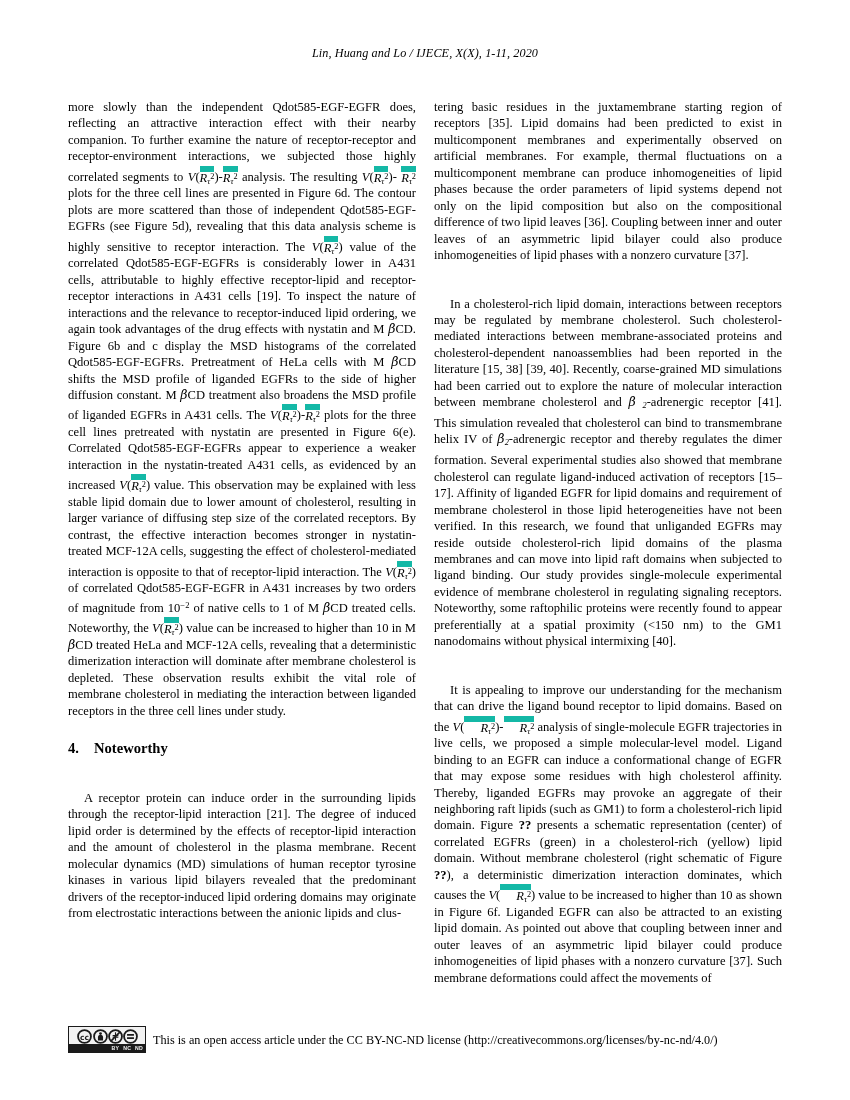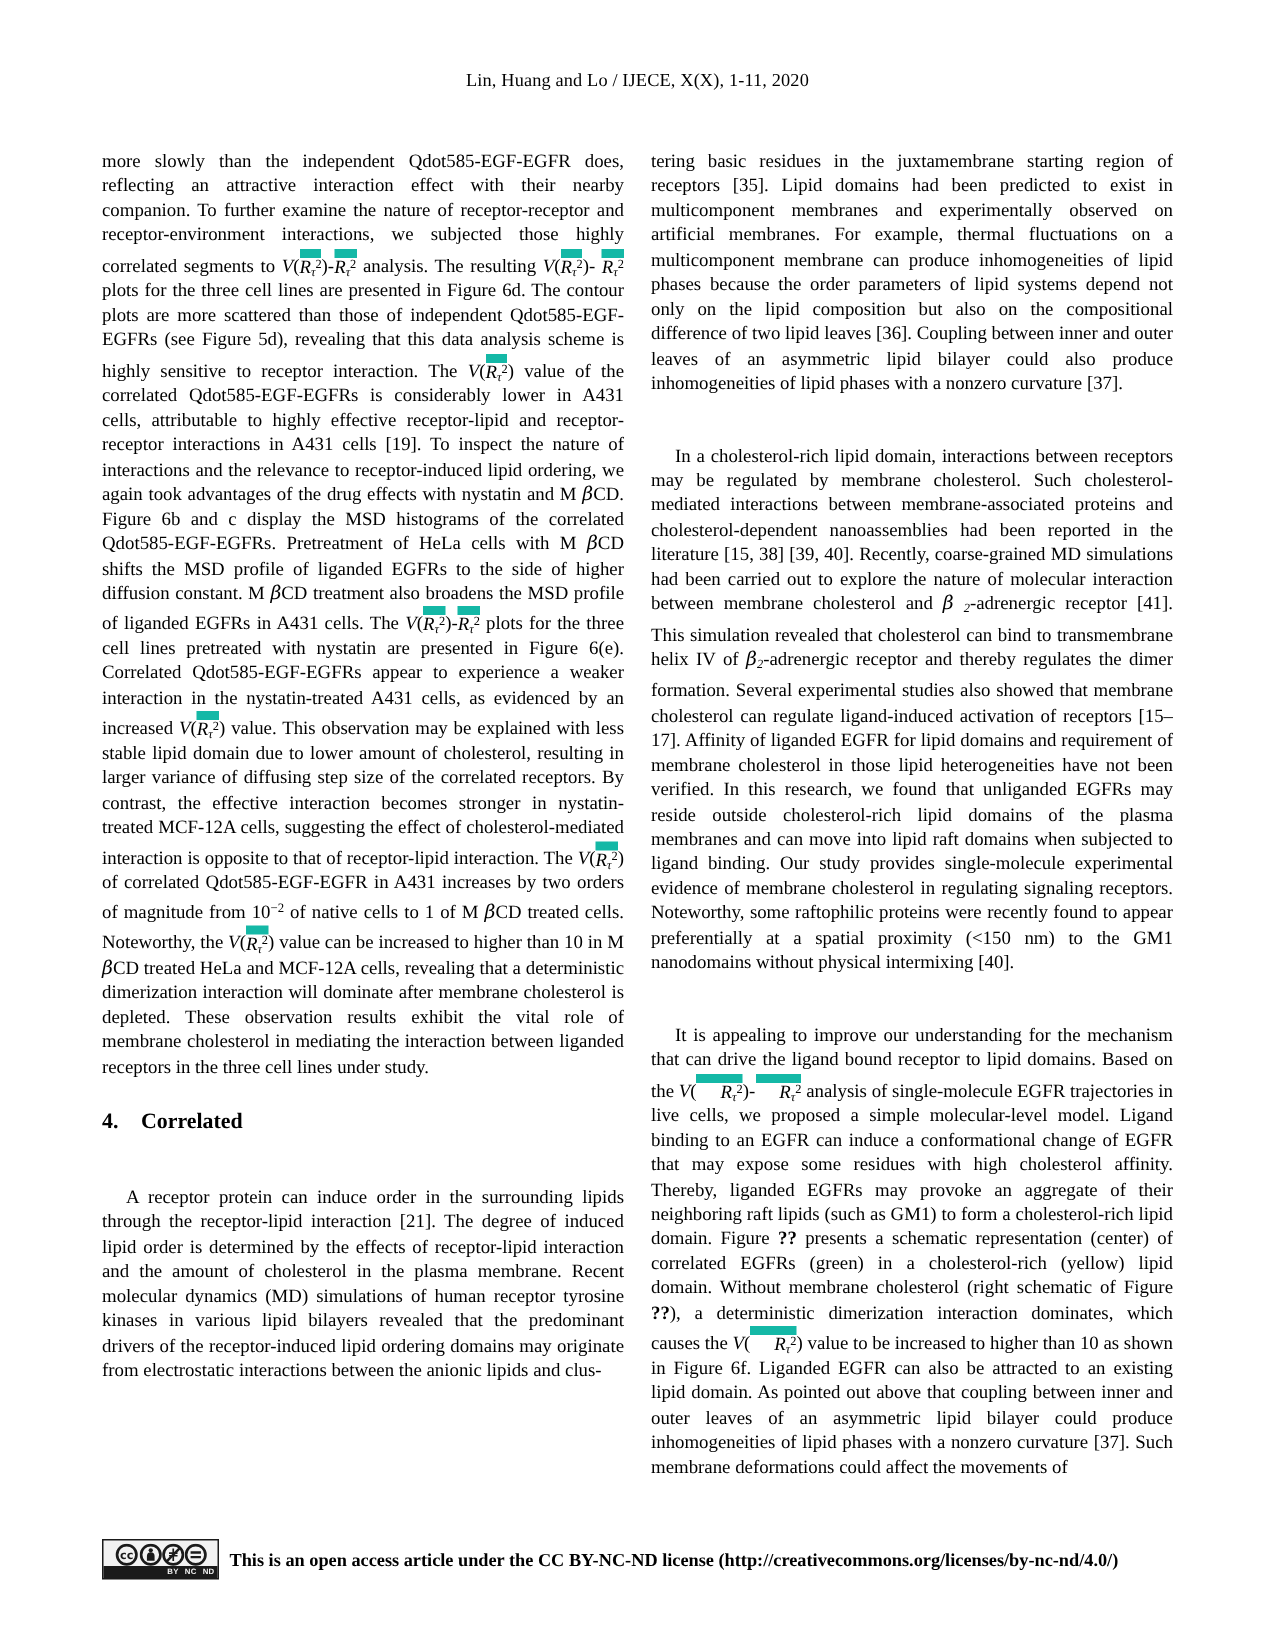--- a/index.html
+++ b/index.html
@@ -22,20 +22,21 @@
     height: 1100px;
   }
 
   
   .running-head {
     position: absolute;
     left: 68px;
     top: 46px;
     width: 714px;
     text-align: center;
+    font-style: italic;
     font-size: 12.2px;
     letter-spacing: 0.1px;
   }
 
   
   .columns {
     position: absolute;
     left: 68px;
     top: 99px;
     width: 714px;
@@ -153,37 +154,36 @@
     font-size: 5.2px;
     font-weight: bold;
     letter-spacing: 0.2px;
     line-height: 8px;
   }
   .cc-ic { display: block; }
   .footer-text {
     font-size: 12.2px;
     line-height: 16px;
     white-space: nowrap;
-    font-weight: bold;
   }
 </style>
 </head>
 <body>
 
 <div class="page">
 
   <div class="running-head">Lin, Huang and Lo / IJECE, X(X), 1-11, 2020</div>
 
   <div class="columns">
 
     <div class="col">
 
       <p><span>more slowly than the independent Qdot585-EGF-EGFR does, reflecting an attractive interaction effect with their nearby companion.  To further examine the nature of receptor-receptor and receptor-environment interactions, we subjected those highly correlated segments to </span><span class="math"><i>V</i><span class="up">(</span><span class="ovl"><i>R</i><span class="sub">τ</span><span class="sup">2</span></span><span class="up">)</span><span class="up">-</span><span class="ovl"><i>R</i><span class="sub">τ</span><span class="sup">2</span></span></span><span> analysis. The resulting </span><span class="math"><i>V</i><span class="up">(</span><span class="ovl"><i>R</i><span class="sub">τ</span><span class="sup">2</span></span><span class="up">)</span><span class="up">-</span> <span class="ovl"><i>R</i><span class="sub">τ</span><span class="sup">2</span></span></span><span> plots for the three cell lines are presented in Figure 6d.  The contour plots are more scattered than those of independent Qdot585-EGF-EGFRs (see Figure 5d), revealing that this data analysis scheme is highly sensitive to receptor interaction.  The </span><span class="math"><i>V</i><span class="up">(</span><span class="ovl"><i>R</i><span class="sub">τ</span><span class="sup">2</span></span><span class="up">)</span></span><span> value of the correlated Qdot585-EGF-EGFRs is considerably lower in A431 cells, attributable to highly effective receptor-lipid and receptor-receptor interactions in A431 cells [19].  To inspect the nature of interactions and the relevance to receptor-induced lipid ordering, we again took advantages of the drug effects with nystatin and M </span><span class="beta">β</span><span>CD. Figure 6b and c display the MSD histograms of the correlated Qdot585-EGF-EGFRs. Pretreatment of HeLa cells with M </span><span class="beta">β</span><span>CD shifts the MSD profile of liganded EGFRs to the side of higher diffusion constant.  M </span><span class="beta">β</span><span>CD treatment also broadens the MSD profile of liganded EGFRs in A431 cells.   The </span><span class="math"><i>V</i><span class="up">(</span><span class="ovl"><i>R</i><span class="sub">τ</span><span class="sup">2</span></span><span class="up">)</span><span class="up">-</span><span class="ovl"><i>R</i><span class="sub">τ</span><span class="sup">2</span></span></span><span> plots for the three cell lines pretreated with nystatin are presented in Figure 6(e).  Correlated Qdot585-EGF-EGFRs appear to experience a weaker interaction in the nystatin-treated A431 cells, as evidenced by an increased </span><span class="math"><i>V</i><span class="up">(</span><span class="ovl"><i>R</i><span class="sub">τ</span><span class="sup">2</span></span><span class="up">)</span></span><span> value.  This observation may be explained with less stable lipid domain due to lower amount of cholesterol, resulting in larger variance of diffusing step size of the correlated receptors.   By contrast, the effective interaction becomes stronger in nystatin-treated MCF-12A cells, suggesting the effect of cholesterol-mediated interaction is opposite to that of receptor-lipid interaction. The </span><span class="math"><i>V</i><span class="up">(</span><span class="ovl"><i>R</i><span class="sub">τ</span><span class="sup">2</span></span><span class="up">)</span></span><span> of correlated Qdot585-EGF-EGFR in A431 increases by two orders of magnitude from 10</span><span class="expsup">−2</span><span> of native cells to 1 of M </span><span class="beta">β</span><span>CD treated cells. Noteworthy, the </span><span class="math"><i>V</i><span class="up">(</span><span class="ovl"><i>R</i><span class="sub">τ</span><span class="sup">2</span></span><span class="up">)</span></span><span> value can be increased to higher than 10 in M </span><span class="beta">β</span><span>CD treated HeLa and MCF-12A cells, revealing that a deterministic dimerization interaction will dominate after membrane cholesterol is depleted.  These observation results exhibit the vital role of membrane cholesterol in mediating the interaction between liganded receptors in the three cell lines under study.</span></p>
 
-      <h2 class="section-head"><span class="num">4.</span><span>Correlated</span></h2>
+      <h2 class="section-head"><span class="num">4.</span><span>Noteworthy</span></h2>
 
       <p class="indent">A receptor protein can induce order in the surrounding lipids through the receptor-lipid interaction [21].  The degree of induced lipid order is determined by the effects of receptor-lipid interaction and the amount of cholesterol in the plasma membrane.  Recent molecular dynamics (MD) simulations of human receptor tyrosine kinases in various lipid bilayers revealed that the predominant drivers of the receptor-induced lipid ordering domains may originate from electrostatic interactions between the anionic lipids and clus-</p>
 
     </div>
 
     <div class="col">
 
       <p>tering basic residues in the juxtamembrane starting region of receptors [35].  Lipid domains had been predicted to exist in multicomponent membranes and experimentally observed on artificial membranes.  For example, thermal fluctuations on a multicomponent membrane can produce inhomogeneities of lipid phases because the order parameters of lipid systems depend not only on the lipid composition but also on the compositional difference of two lipid leaves [36].  Coupling between inner and outer leaves of an asymmetric lipid bilayer could also produce inhomogeneities of lipid phases with a nonzero curvature [37].</p>
 
       <p class="indent"><span>In a cholesterol-rich lipid domain, interactions between receptors may be regulated by membrane cholesterol.  Such cholesterol-mediated interactions between membrane-associated proteins and cholesterol-dependent nanoassemblies had been reported in the literature [15, 38] [39, 40].  Recently, coarse-grained MD simulations had been carried out to explore the nature of molecular interaction between membrane cholesterol and </span><span class="beta">β</span> <span class="sub">2</span><span>-adrenergic receptor [41].  This simulation revealed that cholesterol can bind to transmembrane helix IV of </span><span class="beta">β</span><span class="sub">2</span><span>-adrenergic receptor and thereby regulates the dimer formation.  Several experimental studies also showed that membrane cholesterol can regulate ligand-induced activation of receptors [15–17].  Affinity of liganded EGFR for lipid domains and requirement of membrane cholesterol in those lipid heterogeneities have not been verified.  In this research, we found that unliganded EGFRs may reside outside cholesterol-rich lipid domains of the plasma membranes and can move into lipid raft domains when subjected to ligand binding.  Our study provides single-molecule experimental evidence of membrane cholesterol in regulating signaling receptors.  Noteworthy, some raftophilic proteins were recently found to appear preferentially at a spatial proximity (&lt;150 nm) to the GM1 nanodomains without physical intermixing [40].</span></p>

